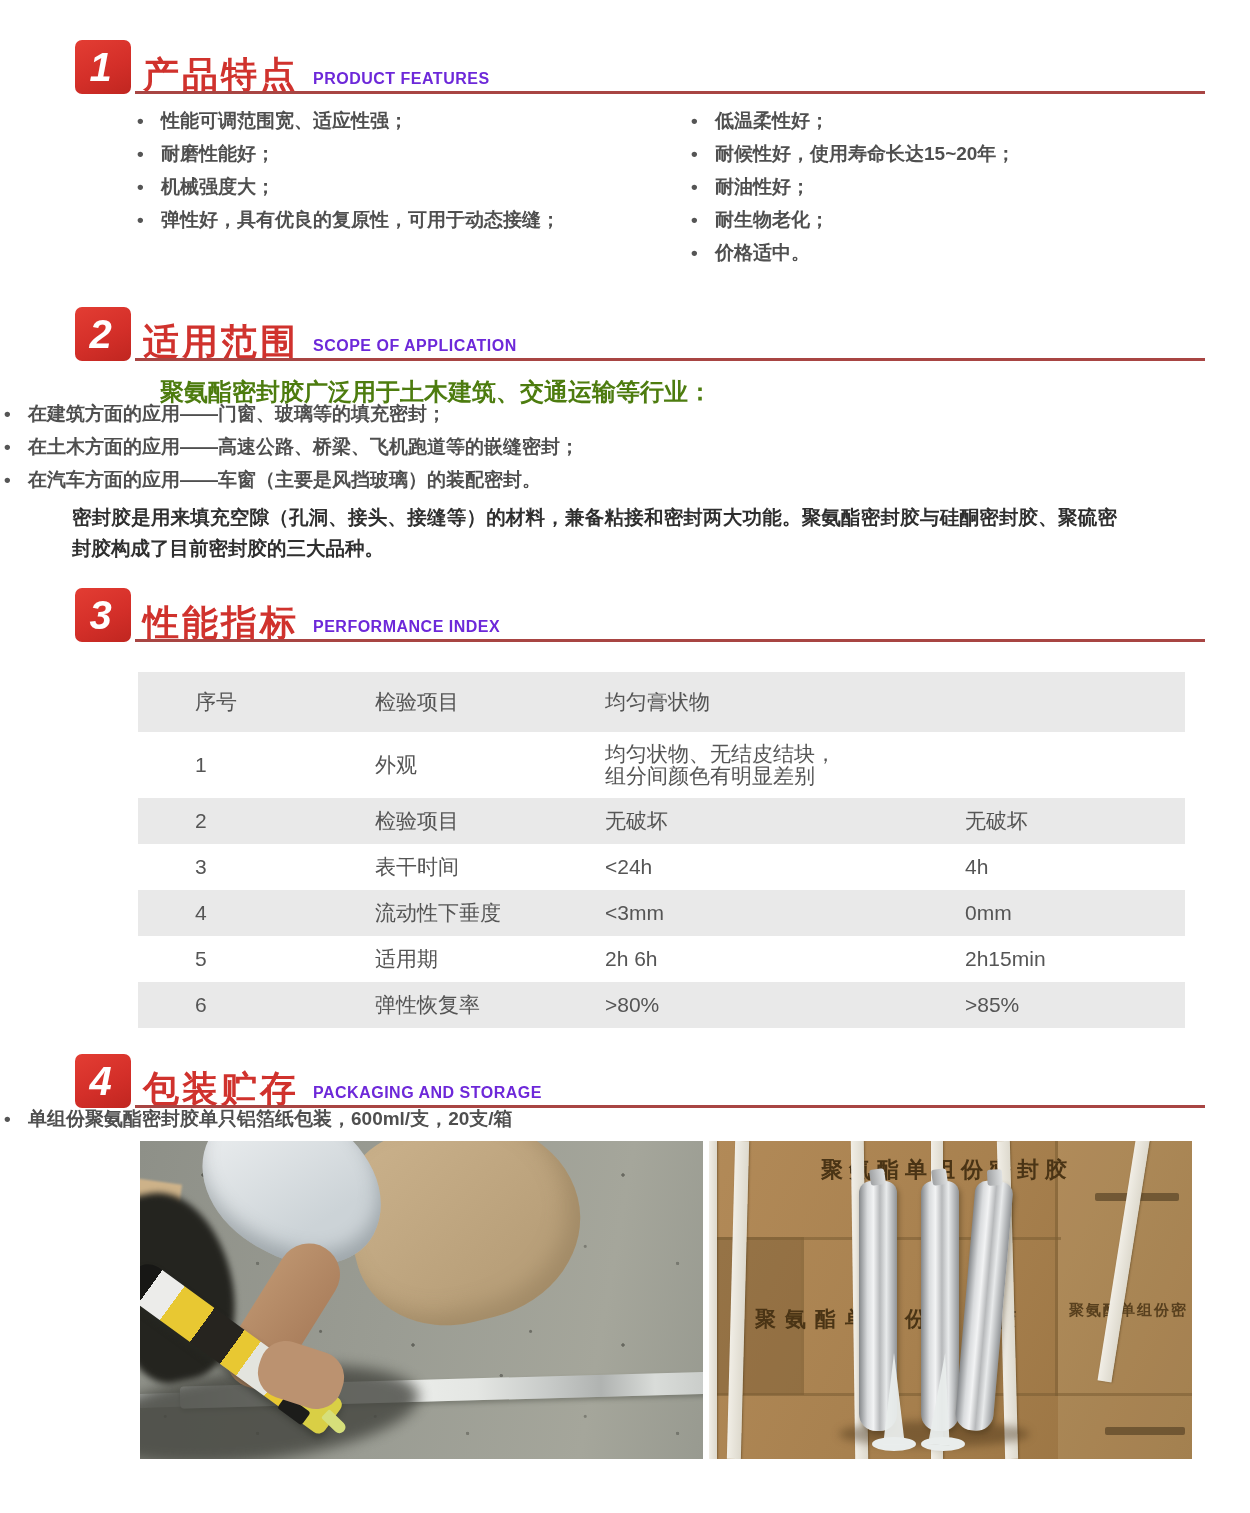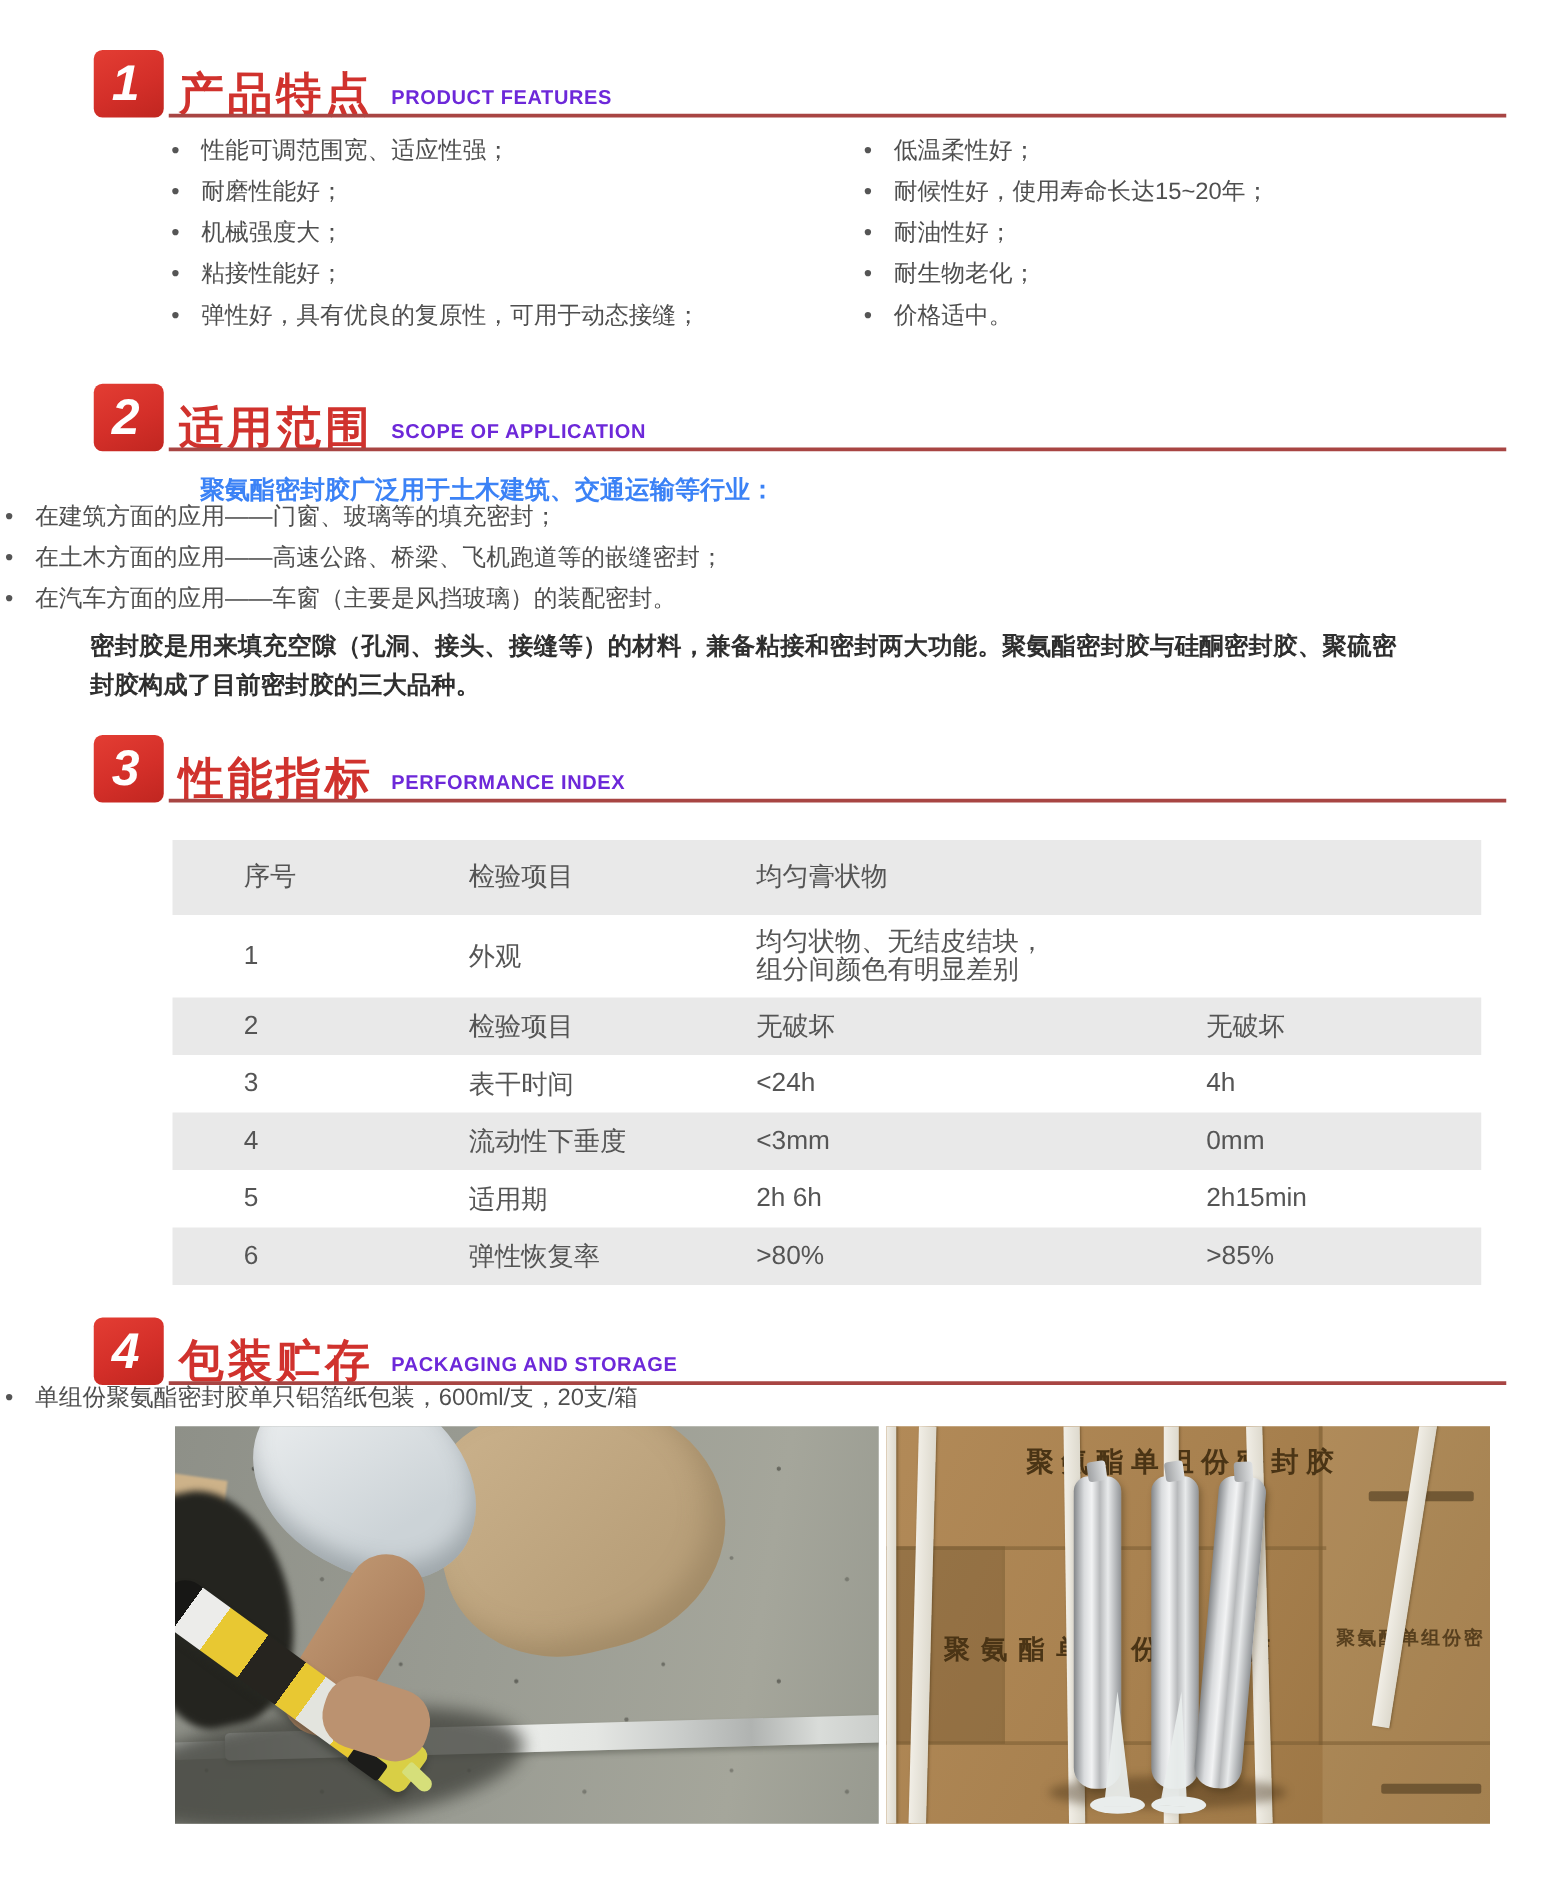--- a/index.html
+++ b/index.html
@@ -13,27 +13,27 @@
     position:absolute;left:0;top:0;width:56px;height:54px;box-sizing:border-box;
     background:linear-gradient(155deg,#e33d33 0%,#d42f29 55%,#c02620 100%);
     border-radius:7px;color:#fff;font-size:40px;font-weight:bold;font-style:italic;
     display:flex;align-items:center;justify-content:center;padding-right:5px;
   }
   .sec .line{position:absolute;left:60px;right:0;bottom:0;height:3px;background:#a84543;}
   .sec .ttl{position:absolute;left:68px;bottom:1px;font-size:36px;font-weight:800;color:#d0322d;letter-spacing:3px;line-height:1;}
   .sec .sub{position:absolute;left:238px;bottom:6px;font-size:16px;font-weight:bold;color:#6d28d9;letter-spacing:.5px;}
   .mt40{margin-top:40px;}.mt32{margin-top:32px;}.mt24{margin-top:24px;}.mt26{margin-top:26px;}
   
-  ul.blist{list-style:none;margin:0;padding:0;font-size:19px;color:#4f4f4f;}
+  ul.blist{list-style:none;margin:0;padding:0;font-size:19px;color:#4f4f4f;font-weight:bold;}
   ul.blist li{position:relative;padding-left:28px;margin-bottom:12px;line-height:21px;}
   ul.blist li::before{content:"•";position:absolute;left:4px;top:0;color:#555;}
   .feat{display:flex;margin:16px 0 0 133px;}
   .feat .colL{width:554px;}
   
-  .intro{margin:20px 0 0 160px;font-weight:bold;color:#3b82f6;font-size:20px;line-height:22px;}
+  .intro{margin:20px 0 0 160px;font-weight:bold;color:#4d7c0f;font-size:24px;line-height:22px;}
   .scope-list{margin:12px 0 0 133px;}
   .para{margin:6px 0 0 72px;width:1045px;font-weight:bold;color:#2f2f2f;font-size:19.5px;line-height:31px;text-align:justify;}
   
   .tbl{margin:30px 0 0 138px;width:1047px;font-size:21px;color:#555;}
   .trow{display:grid;grid-template-columns:180px 230px 360px 1fr;align-items:center;}
   .trow>div{padding-left:57px;box-sizing:border-box;}
   .trow.gray{background:#e9e9e9;}
   .trow.head{height:60px;}
   .trow.tall{height:66px;}
   .trow.std{height:46px;}
@@ -123,21 +123,20 @@
   <div class="ttl">产品特点</div>
   <div class="sub">PRODUCT FEATURES</div>
   <div class="line"></div>
 </div>
 
 <div class="feat">
   <ul class="blist colL">
     <li>性能可调范围宽、适应性强；</li>
     <li>耐磨性能好；</li>
     <li>机械强度大；</li>
-    <li>粘接性能好；</li>
     <li>弹性好，具有优良的复原性，可用于动态接缝；</li>
   </ul>
   <ul class="blist">
     <li>低温柔性好；</li>
     <li>耐候性好，使用寿命长达15~20年；</li>
     <li>耐油性好；</li>
     <li>耐生物老化；</li>
     <li>价格适中。</li>
   </ul>
 </div>

